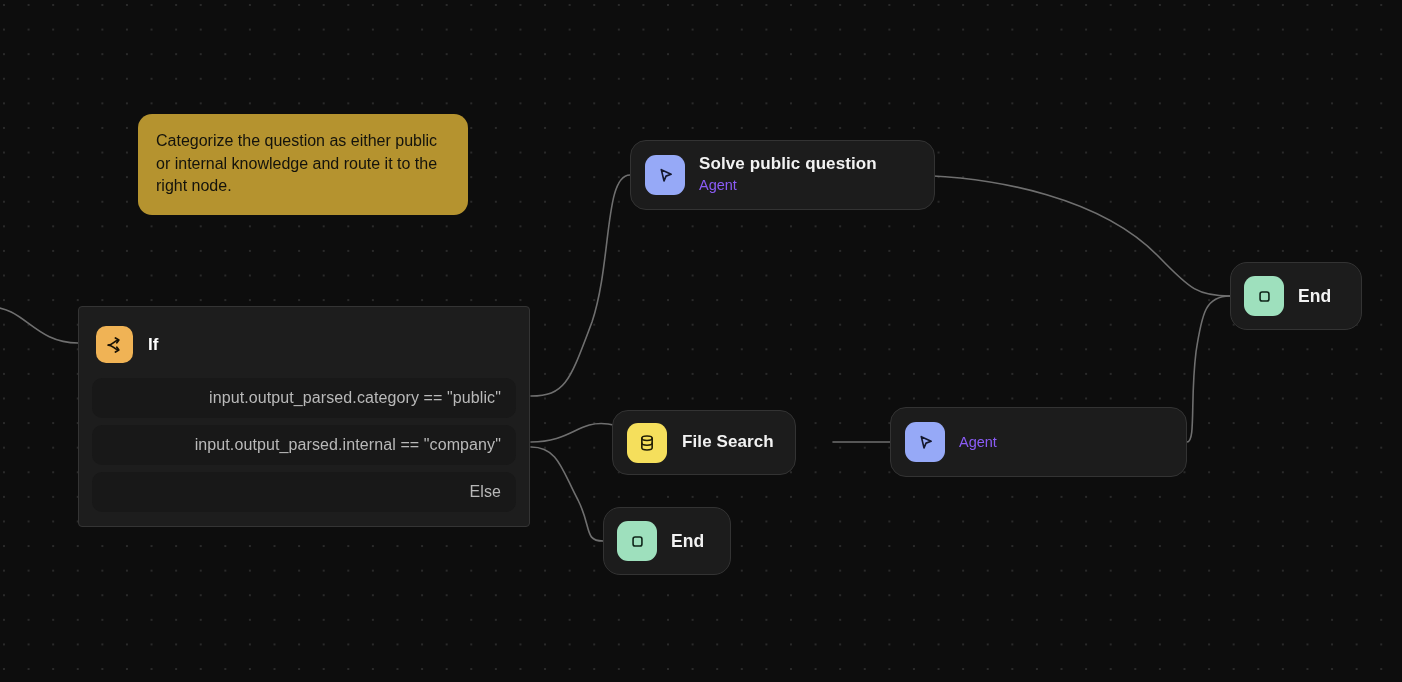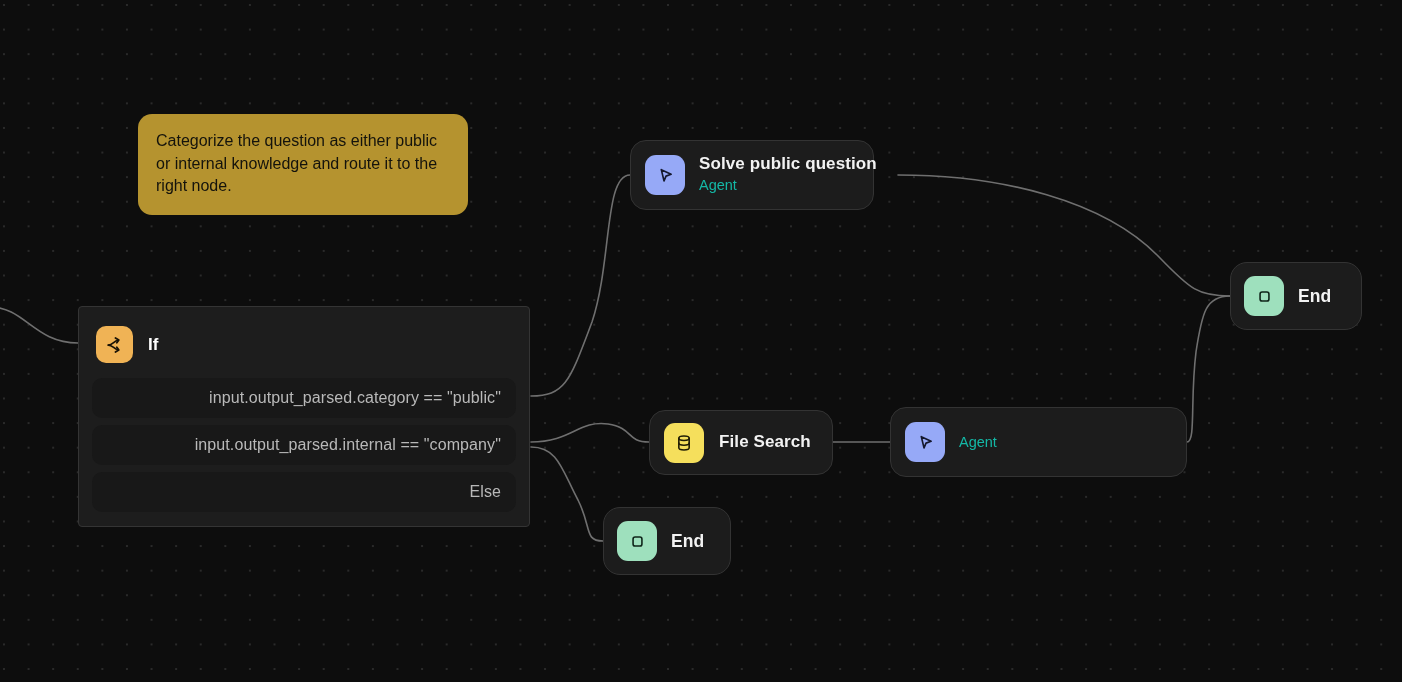--- a/index.html
+++ b/index.html
@@ -59,39 +59,39 @@
 
   .node-title {
     color: #f2f2f2;
     font-size: 17px;
     font-weight: 700;
     letter-spacing: 0.1px;
     line-height: 1.2;
     white-space: nowrap;
   }
   .node-sub {
-    color: #14b8a6;
+    color: #8b5cf6;
     font-size: 14.5px;
     font-weight: 400;
     line-height: 1.35;
     margin-top: 2px;
     white-space: nowrap;
   }
 
   
   .agent-node { padding: 12px 22px 12px 14px; gap: 14px; }
   .agent-node .node-icon { width: 40px; height: 40px; background: #96a9f7; }
 
-  #node-solve-public  { left: 630px; top: 140px; width: 244px; height: 70px; }
+  #node-solve-public  { left: 630px; top: 140px; width: 305px; height: 70px; }
   #node-solve-company { left: 890px; top: 407px; width: 297px; height: 70px; }
 
   
   .tool-node { padding: 12px 26px 12px 14px; gap: 15px; }
   .tool-node .node-icon { width: 40px; height: 40px; background: #f5df5c; }
-  #node-file-search { left: 649px; top: 410px; width: 184px; height: 65px; }
+  #node-file-search { left: 612px; top: 410px; width: 184px; height: 65px; }
 
   
   .end-node { padding: 11px 24px 11px 13px; gap: 14px; border-radius: 17px; }
   .end-node .node-icon { width: 40px; height: 40px; background: #9ee0bd; }
   .end-node .node-title { font-size: 17.5px; }
   #node-end-top    { left: 1230px; top: 262px; width: 132px; height: 68px; }
   #node-end-bottom { left: 603px;  top: 507px; width: 128px; height: 68px; }
 
   
   #node-if {

